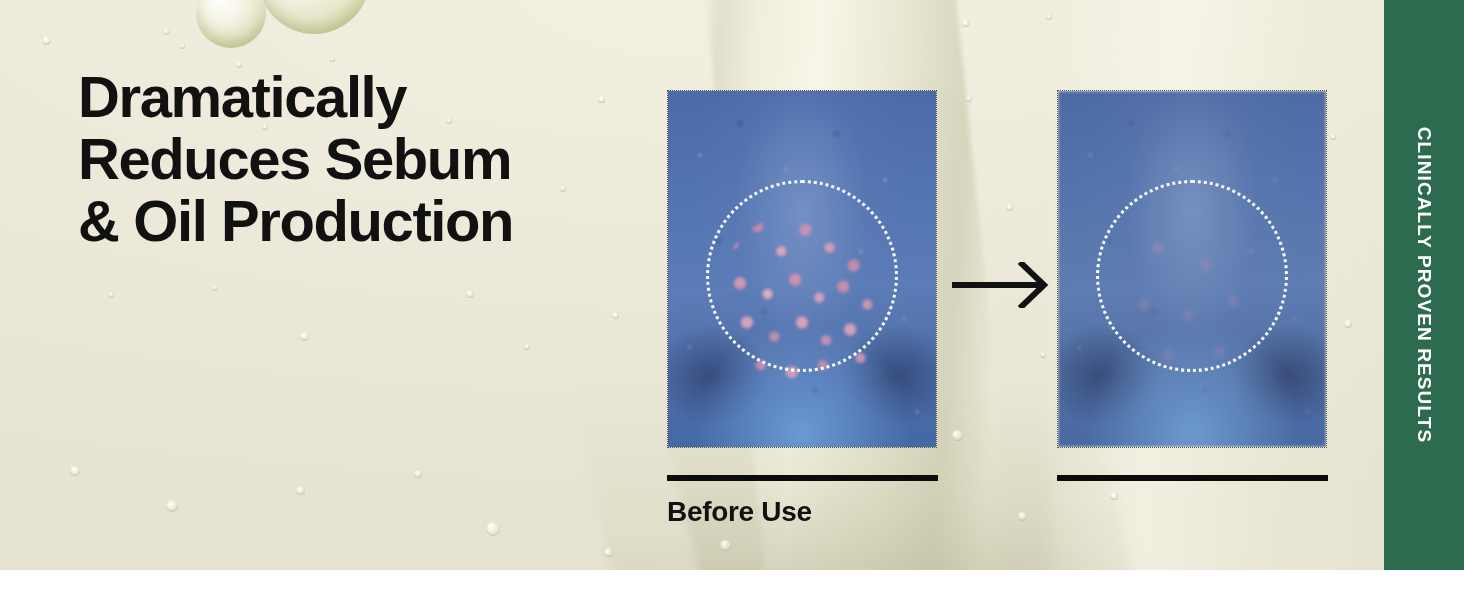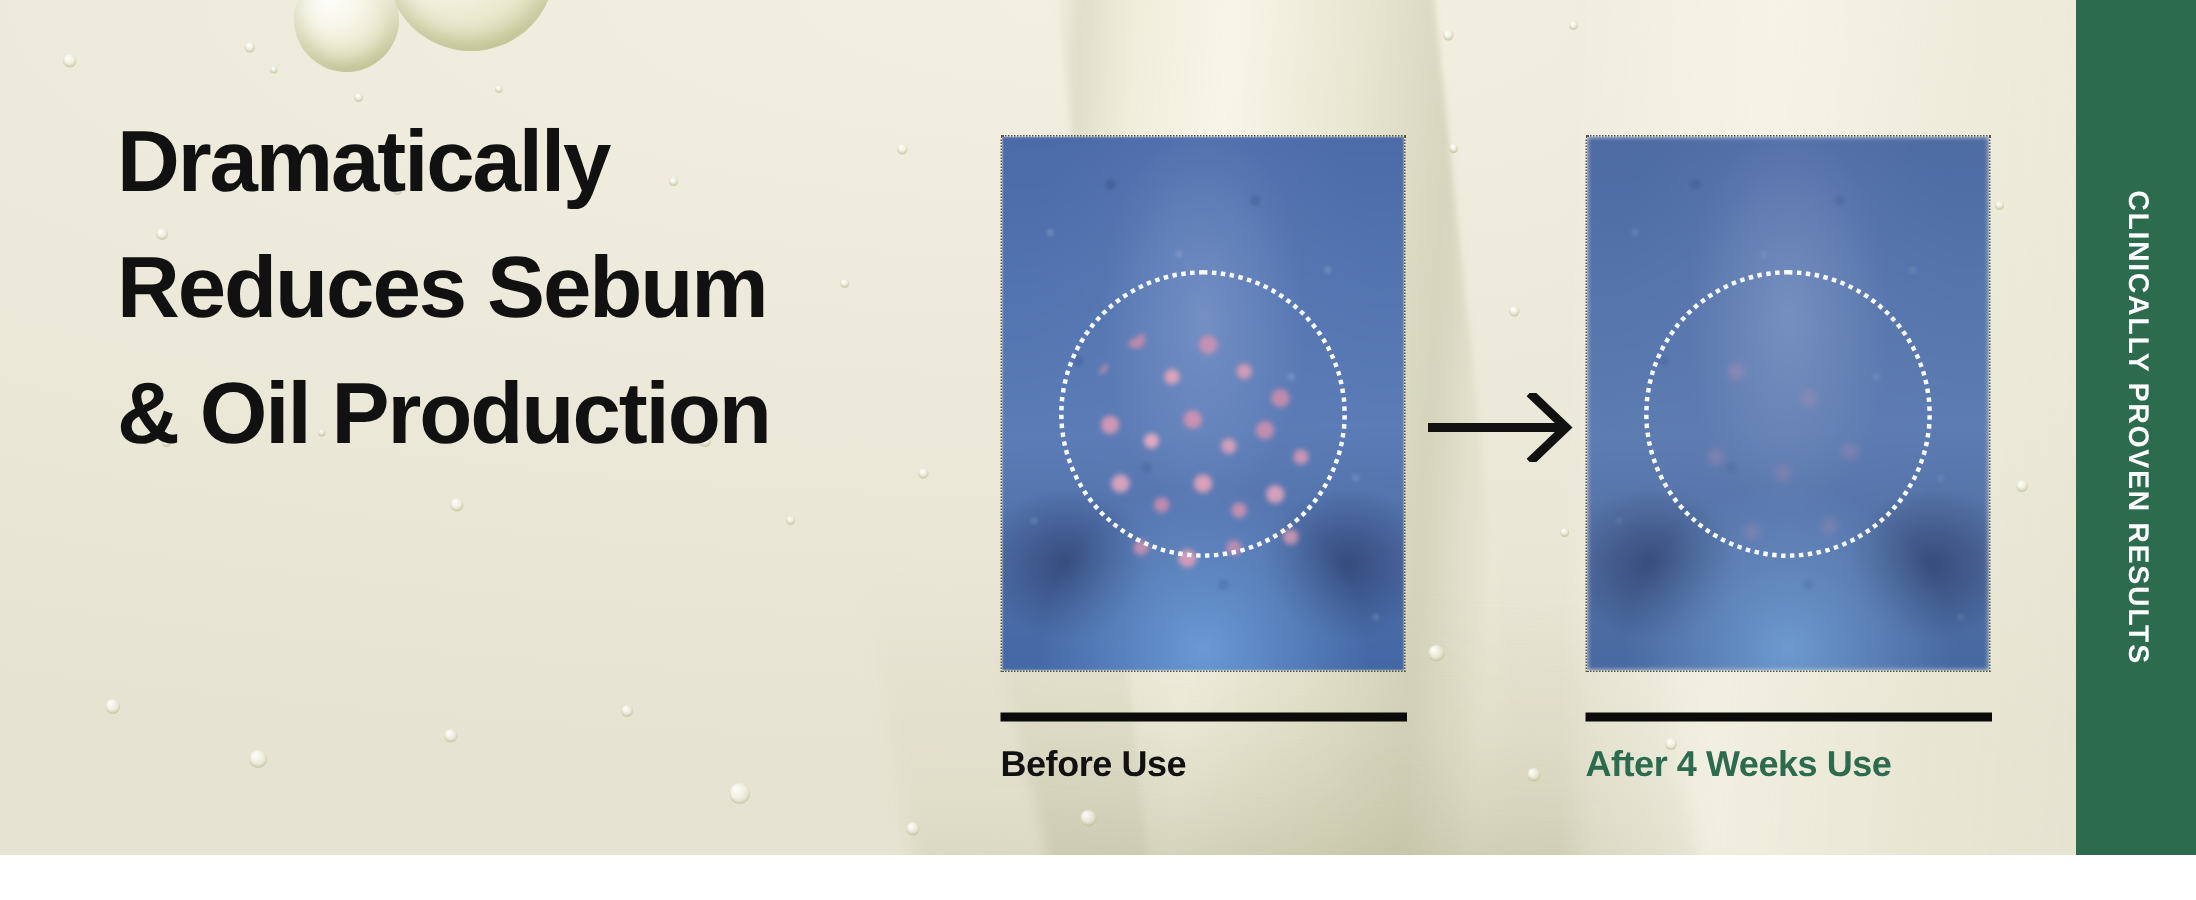--- a/index.html
+++ b/index.html
@@ -67,21 +67,21 @@
 
   .bub{
     position:absolute; border-radius:50%;
     background:radial-gradient(circle at 34% 30%, rgba(255,255,255,0.95) 0%, rgba(246,246,232,0.55) 45%, rgba(203,206,166,0.45) 100%);
     box-shadow: inset 0 -1px 2px rgba(150,155,100,0.45);
   }
 
   
   .headline{
     position:absolute; left:78px; top:66px;
-    font-size:58px; line-height:84px;
+    font-size:58px; line-height:62px;
     font-weight:bold; color:#111111;
     letter-spacing:-1.4px;
     white-space:pre-line;
   }
 
   
   .footnote{
     position:absolute; left:78px; top:489px;
     font-size:12.5px; line-height:17px;
     color:#2a2a26;
@@ -184,21 +184,21 @@
   
   .arrow{ position:absolute; left:950px; top:262px; width:100px; height:46px; }
 
   
   .cap-bar{ position:absolute; height:6px; background:#0b0b0b; }
   .cap-bar.before{ left:667px; top:475px; width:271px; }
   .cap-bar.after { left:1057px; top:475px; width:271px; }
 
   .cap-text{
     position:absolute; top:496px;
-    font-size:24px; font-weight:bold; letter-spacing:-0.3px;
+    font-size:28px; font-weight:bold; letter-spacing:-0.3px;
   }
   .cap-text.before{ left:667px; color:#111111; }
   .cap-text.after { left:1057px; color:#2D6B4F; }
 
   
   .sidebar{
     position:absolute; left:1384px; top:0; width:80px; height:570px;
     background:#2D6B4F;
     display:flex; align-items:center; justify-content:center;
   }
@@ -282,19 +282,18 @@
     <div class="skin after-tone"></div>
     <div class="skin-noise" style="opacity:.35"></div>
     <div class="sebum sparse"></div>
     <div class="dotted-circle"></div>
   </div>
 
   <div class="cap-bar before"></div>
   <div class="cap-text before">Before Use</div>
 
   <div class="cap-bar after"></div>
-  <div class="cap-text after">After 4 Weeks Use</div>
 
   <div class="sidebar">
     <div class="sidebar-label">CLINICALLY PROVEN RESULTS</div>
   </div>
 
 </div>
 
 </body></html>

